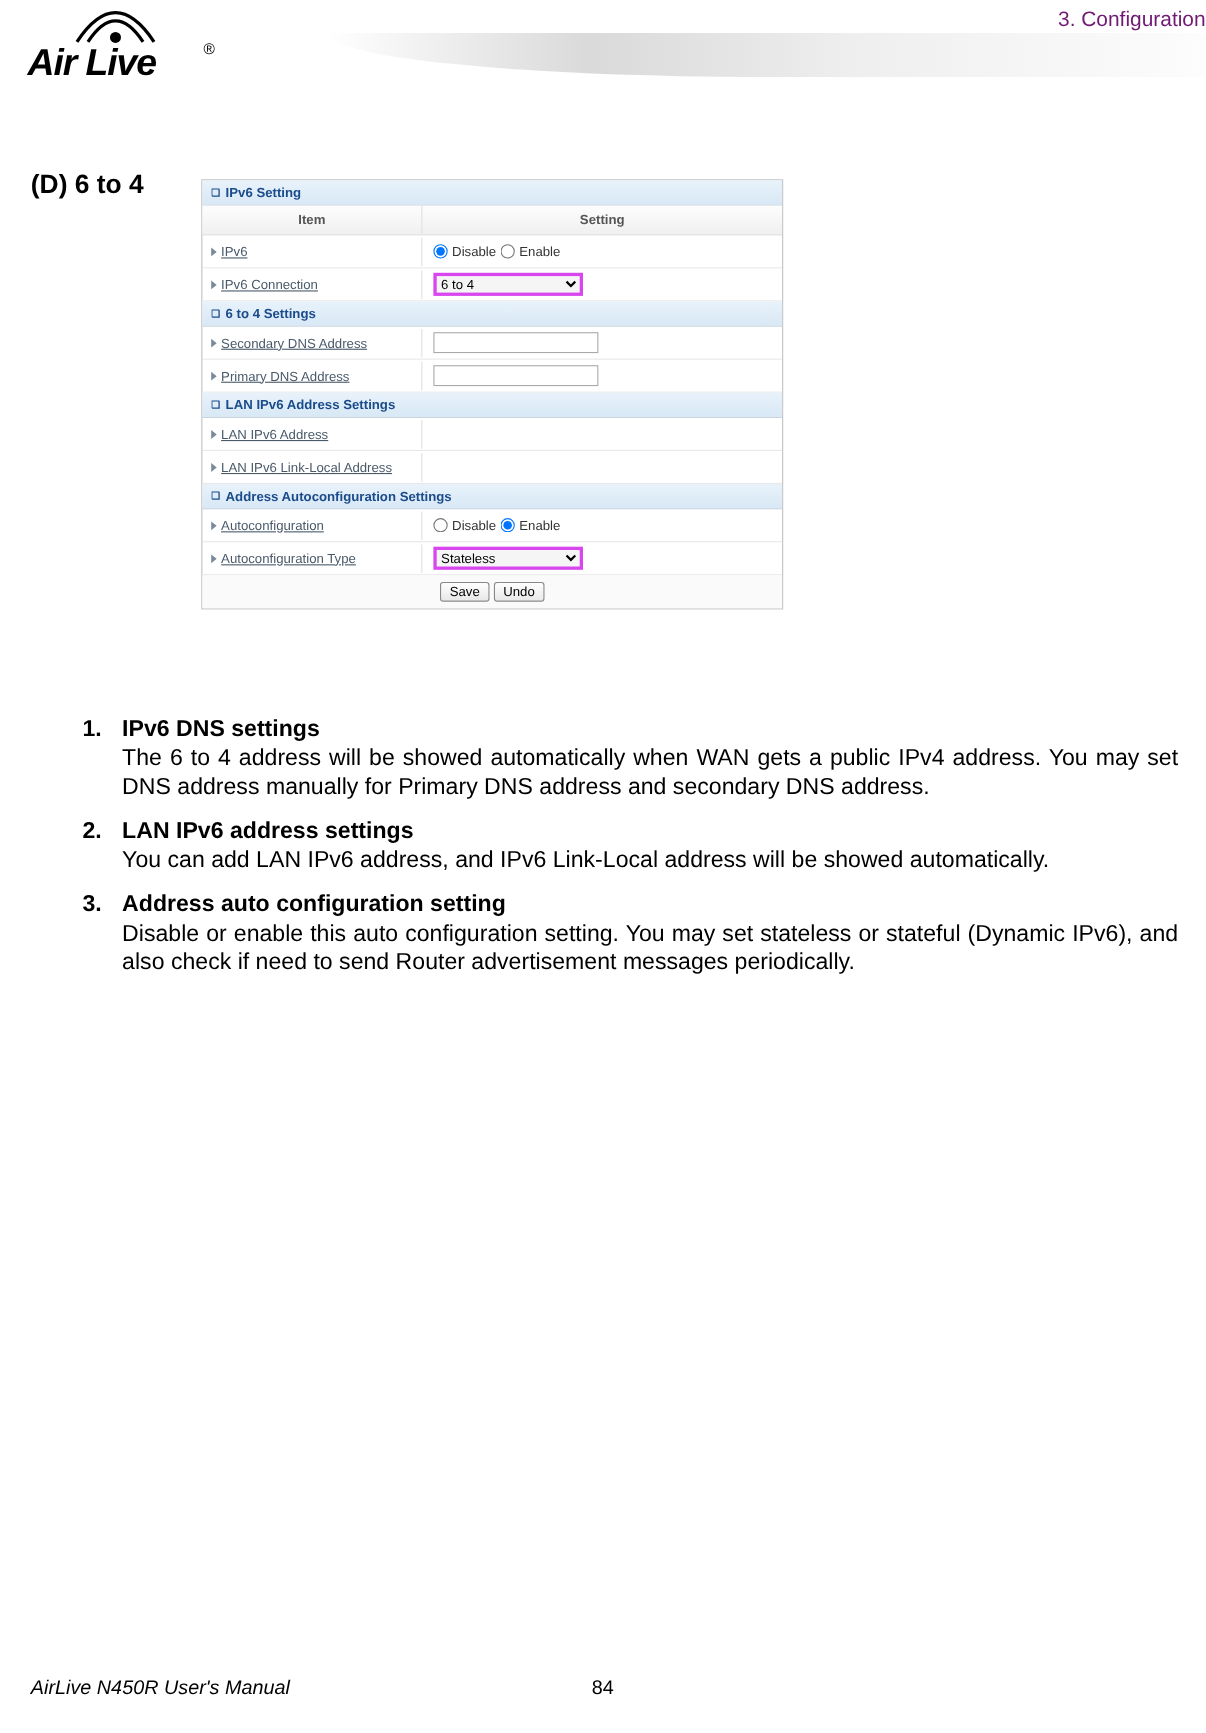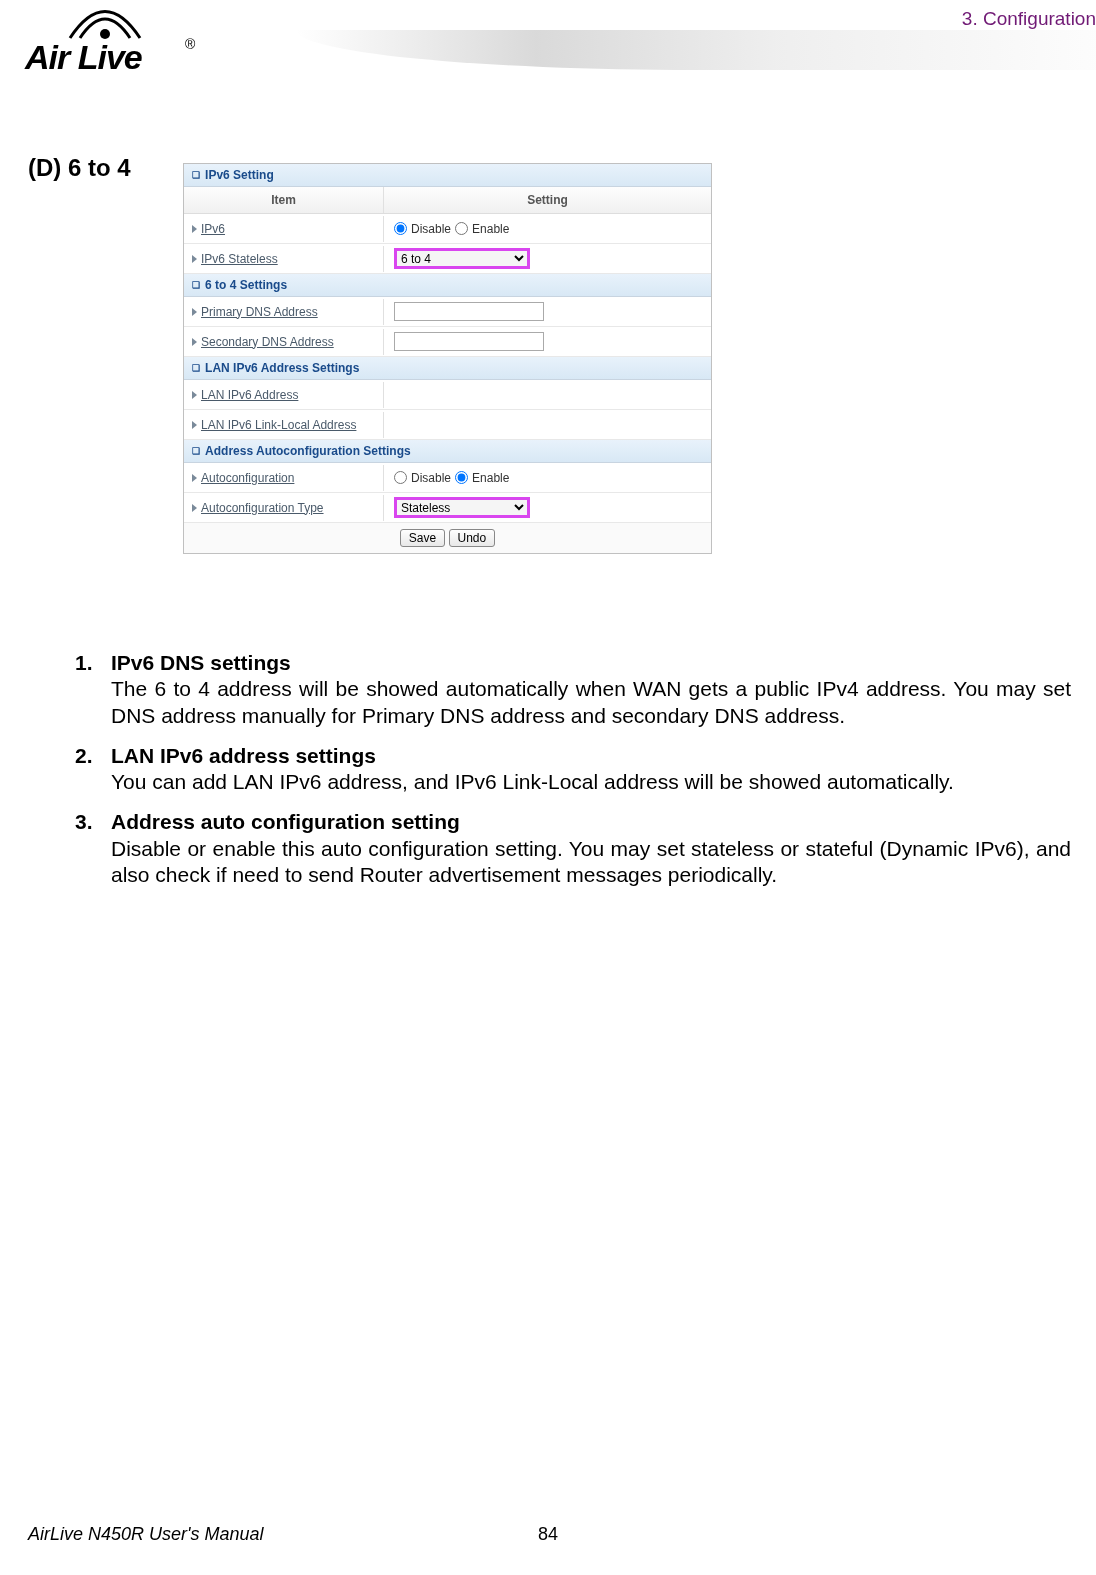--- a/index.html
+++ b/index.html
@@ -238,48 +238,48 @@
         <input type="radio" checked="" style="">
         <span class="radiolbl">Disable</span>
         <input type="radio" style="">
         <span class="radiolbl">Enable</span>
       </div>
     </div>
 
     <div class="row">
       <div class="col-left">
           <span class="tri"></span>
-          <span>IPv6 Stateless</span>
+          <span>IPv6 Connection</span>
         </div>
       <div class="col-right">
         <select>
           <option>6 to 4</option>
         </select>
       </div>
     </div>
 
     <div class="sec-header">
       <span class="sec-header-icon">❑</span>
       <span>6 to 4 Settings</span>
     </div>
 
     <div class="row">
       <div class="col-left">
           <span class="tri"></span>
+          <span>Secondary DNS Address</span>
+        </div>
+      <div class="col-right">
+          <input type="text" class="txtfield" value="" style="">
+        </div>
+    </div>
+
+    <div class="row">
+      <div class="col-left">
+          <span class="tri"></span>
           <span>Primary DNS Address</span>
-        </div>
-      <div class="col-right">
-          <input type="text" class="txtfield" value="" style="">
-        </div>
-    </div>
-
-    <div class="row">
-      <div class="col-left">
-          <span class="tri"></span>
-          <span>Secondary DNS Address</span>
         </div>
       <div class="col-right">
           <input type="text" class="txtfield" value="" style="">
         </div>
     </div>
 
     <div class="sec-header">
       <span class="sec-header-icon">❑</span>
       <span>LAN IPv6 Address Settings</span>
     </div>

